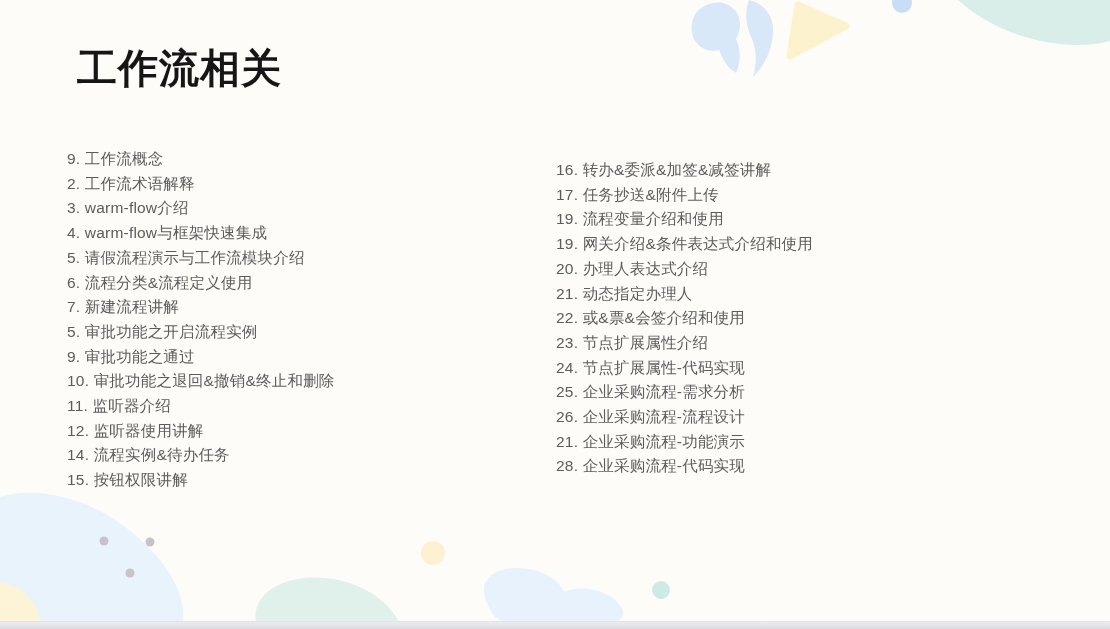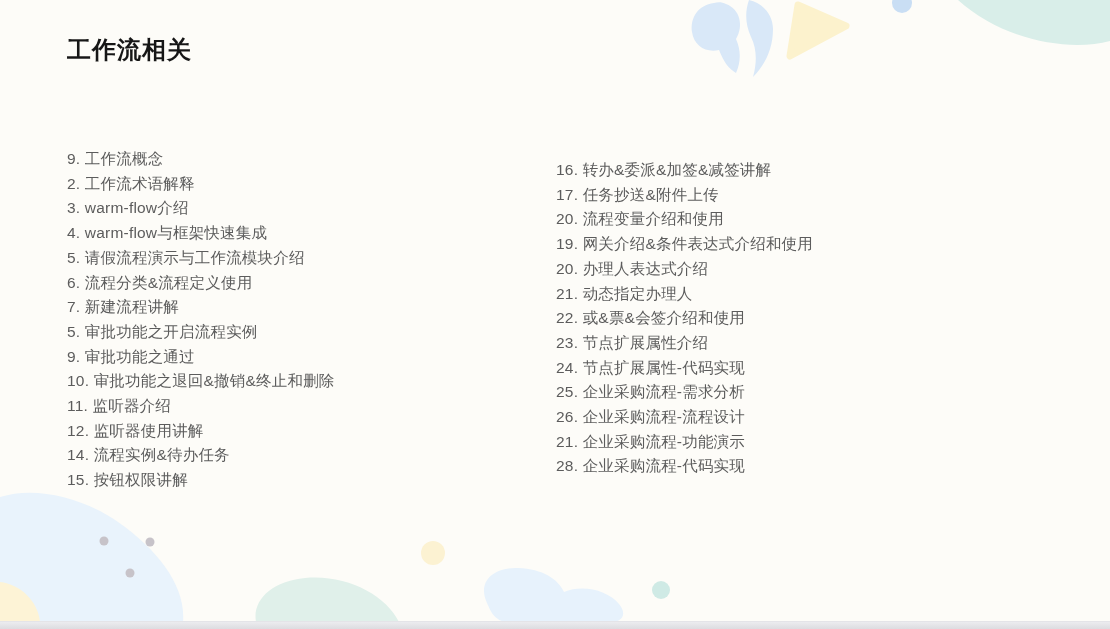--- a/index.html
+++ b/index.html
@@ -18,23 +18,23 @@
   .decor {
     position: absolute;
     inset: 0;
     z-index: 0;
     pointer-events: none;
   }
   .page-title {
     position: absolute;
     left: 67px;
     top: 38px;
-    margin: 0;
+    margin: 10px;
     z-index: 2;
-    font-size: 24px;
+    font-size: 40px;
     line-height: 1;
     font-weight: 800;
     letter-spacing: 1px;
     color: var(--title-color, #161616);
   }
   .toc {
     position: absolute;
     z-index: 2;
     margin: 0;
     padding: 0;
@@ -101,21 +101,21 @@
       <li class="toc-item">11. 监听器介绍</li>
       <li class="toc-item">12. 监听器使用讲解</li>
       <li class="toc-item">14. 流程实例&amp;待办任务</li>
       <li class="toc-item">15. 按钮权限讲解</li>
     </ul>
 
   <ul class="toc toc-right">
 
   <li class="toc-item">16. 转办&amp;委派&amp;加签&amp;减签讲解</li>
       <li class="toc-item">17. 任务抄送&amp;附件上传</li>
-      <li class="toc-item">20. 流程变量介绍和使用</li>
+      <li class="toc-item">19. 流程变量介绍和使用</li>
       <li class="toc-item">19. 网关介绍&amp;条件表达式介绍和使用</li>
       <li class="toc-item">20. 办理人表达式介绍</li>
       <li class="toc-item">21. 动态指定办理人</li>
       <li class="toc-item">22. 或&amp;票&amp;会签介绍和使用</li>
       <li class="toc-item">23. 节点扩展属性介绍</li>
       <li class="toc-item">24. 节点扩展属性-代码实现</li>
       <li class="toc-item">25. 企业采购流程-需求分析</li>
       <li class="toc-item">26. 企业采购流程-流程设计</li>
       <li class="toc-item">21. 企业采购流程-功能演示</li>
       <li class="toc-item">28. 企业采购流程-代码实现</li>

